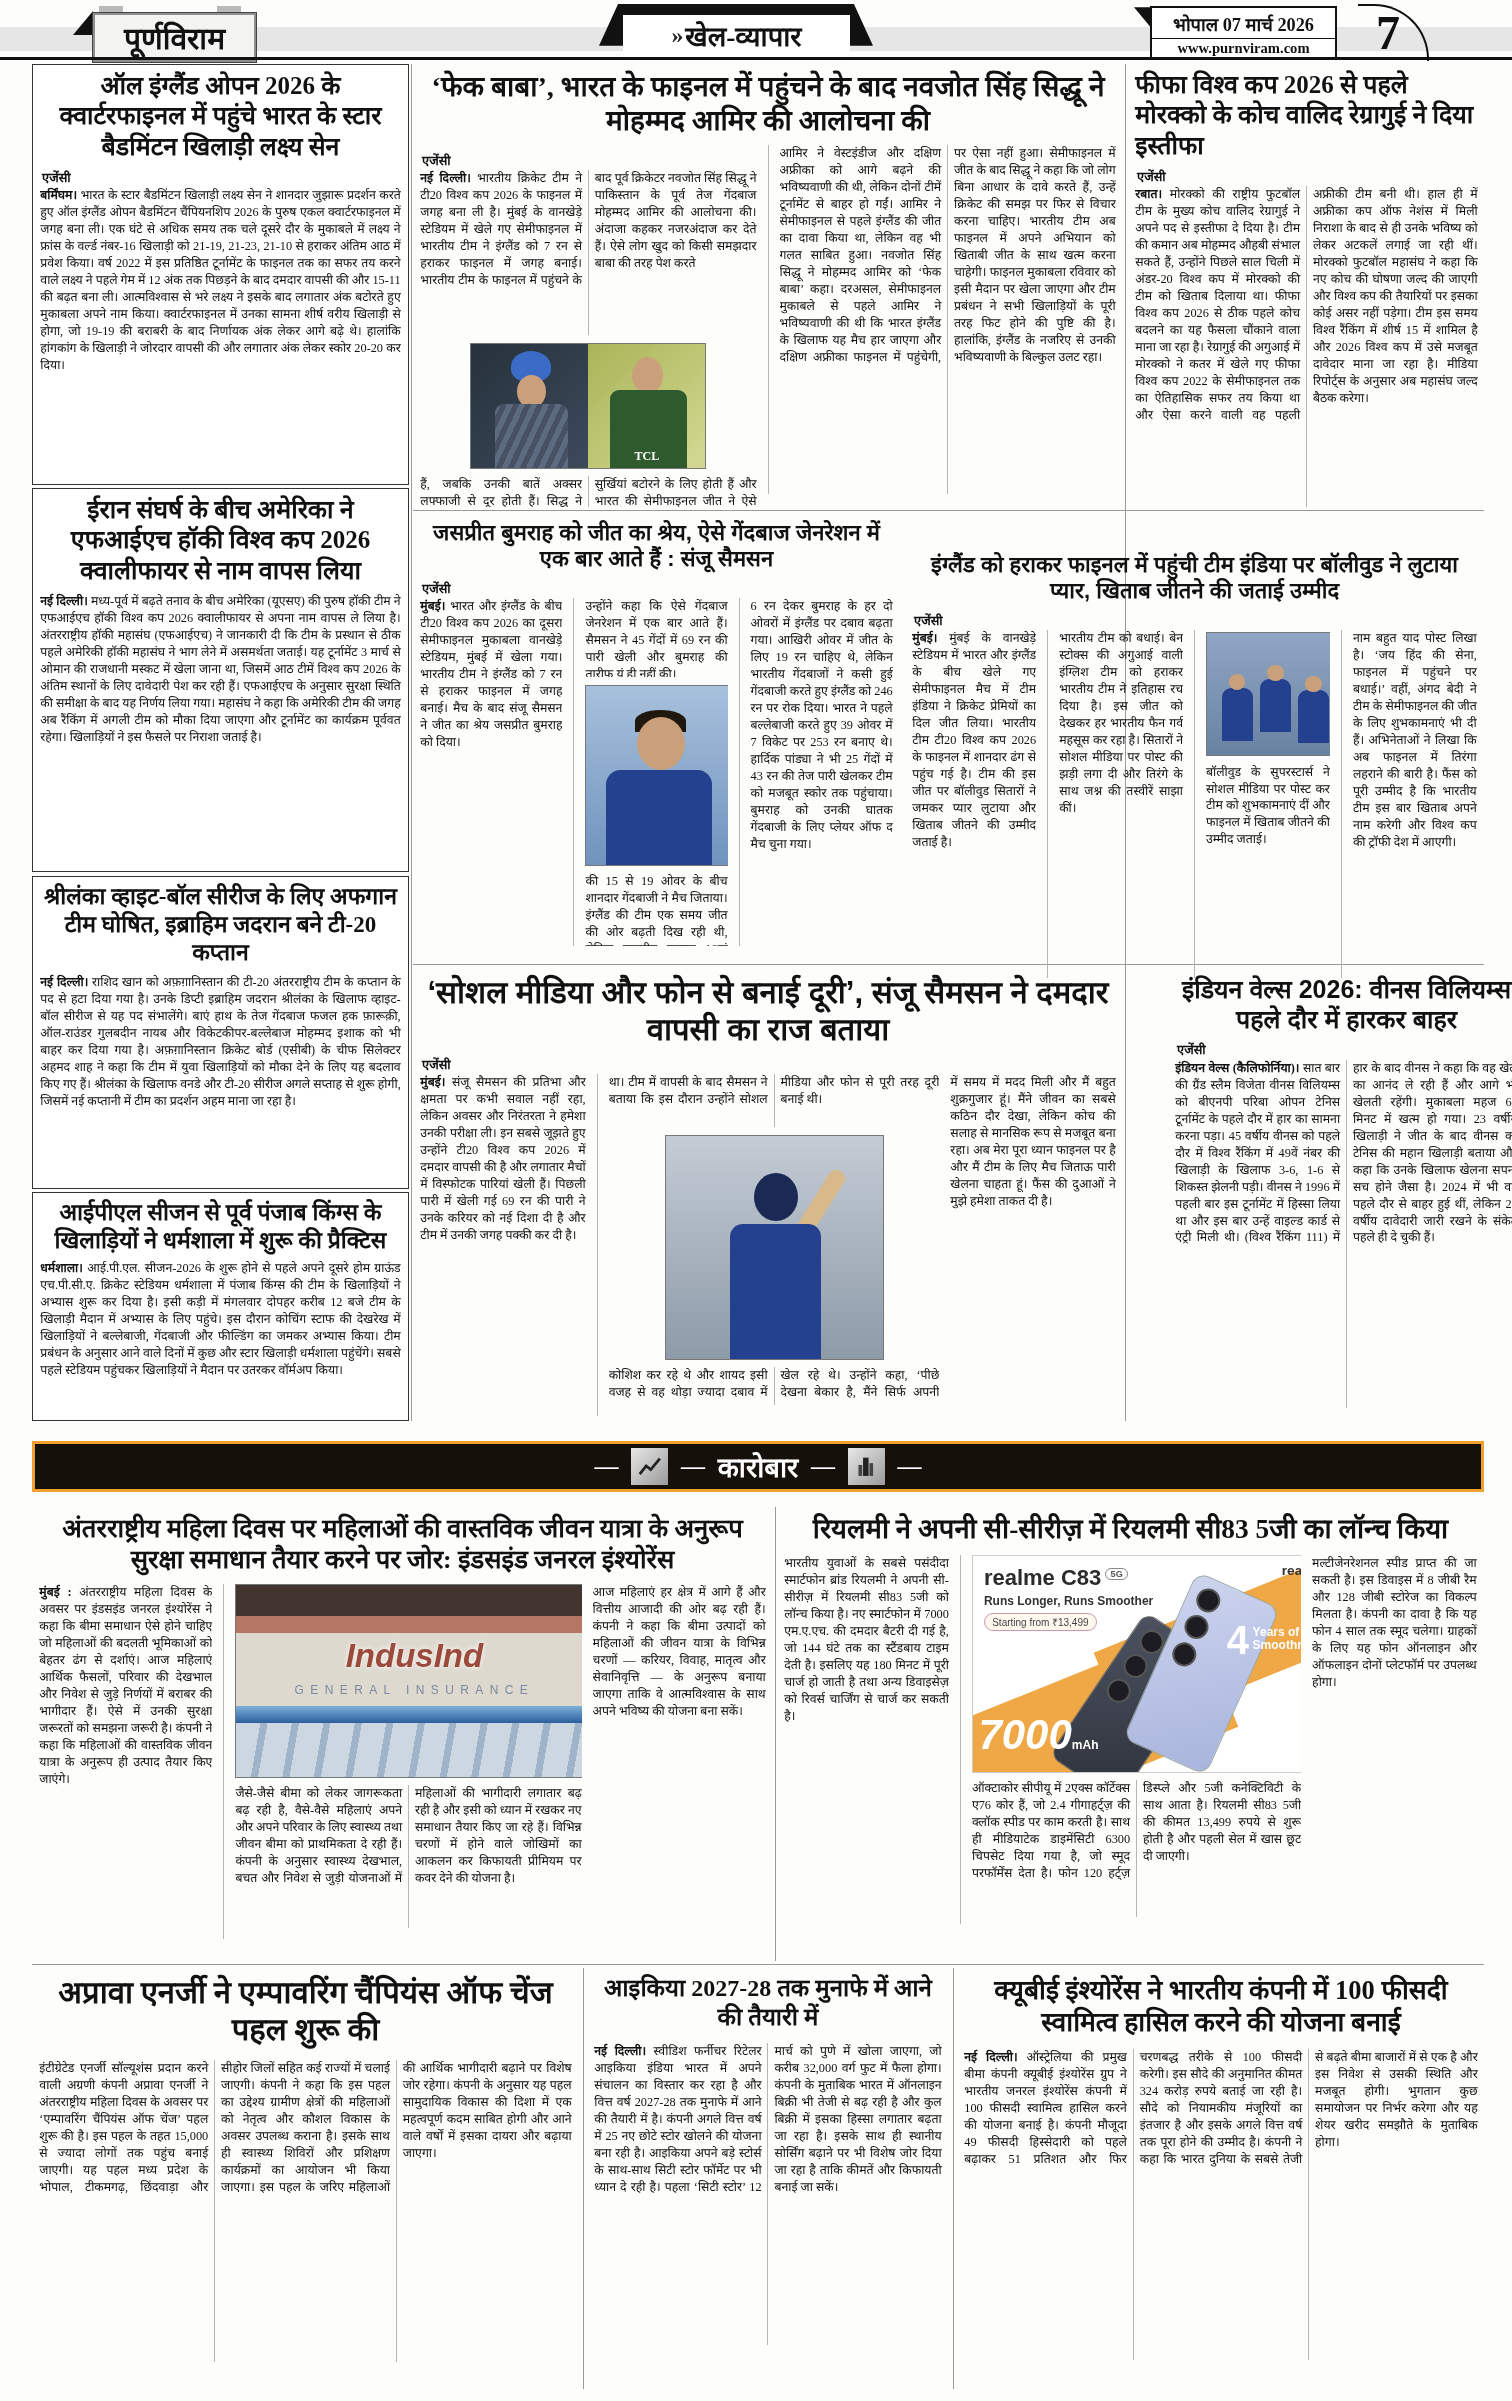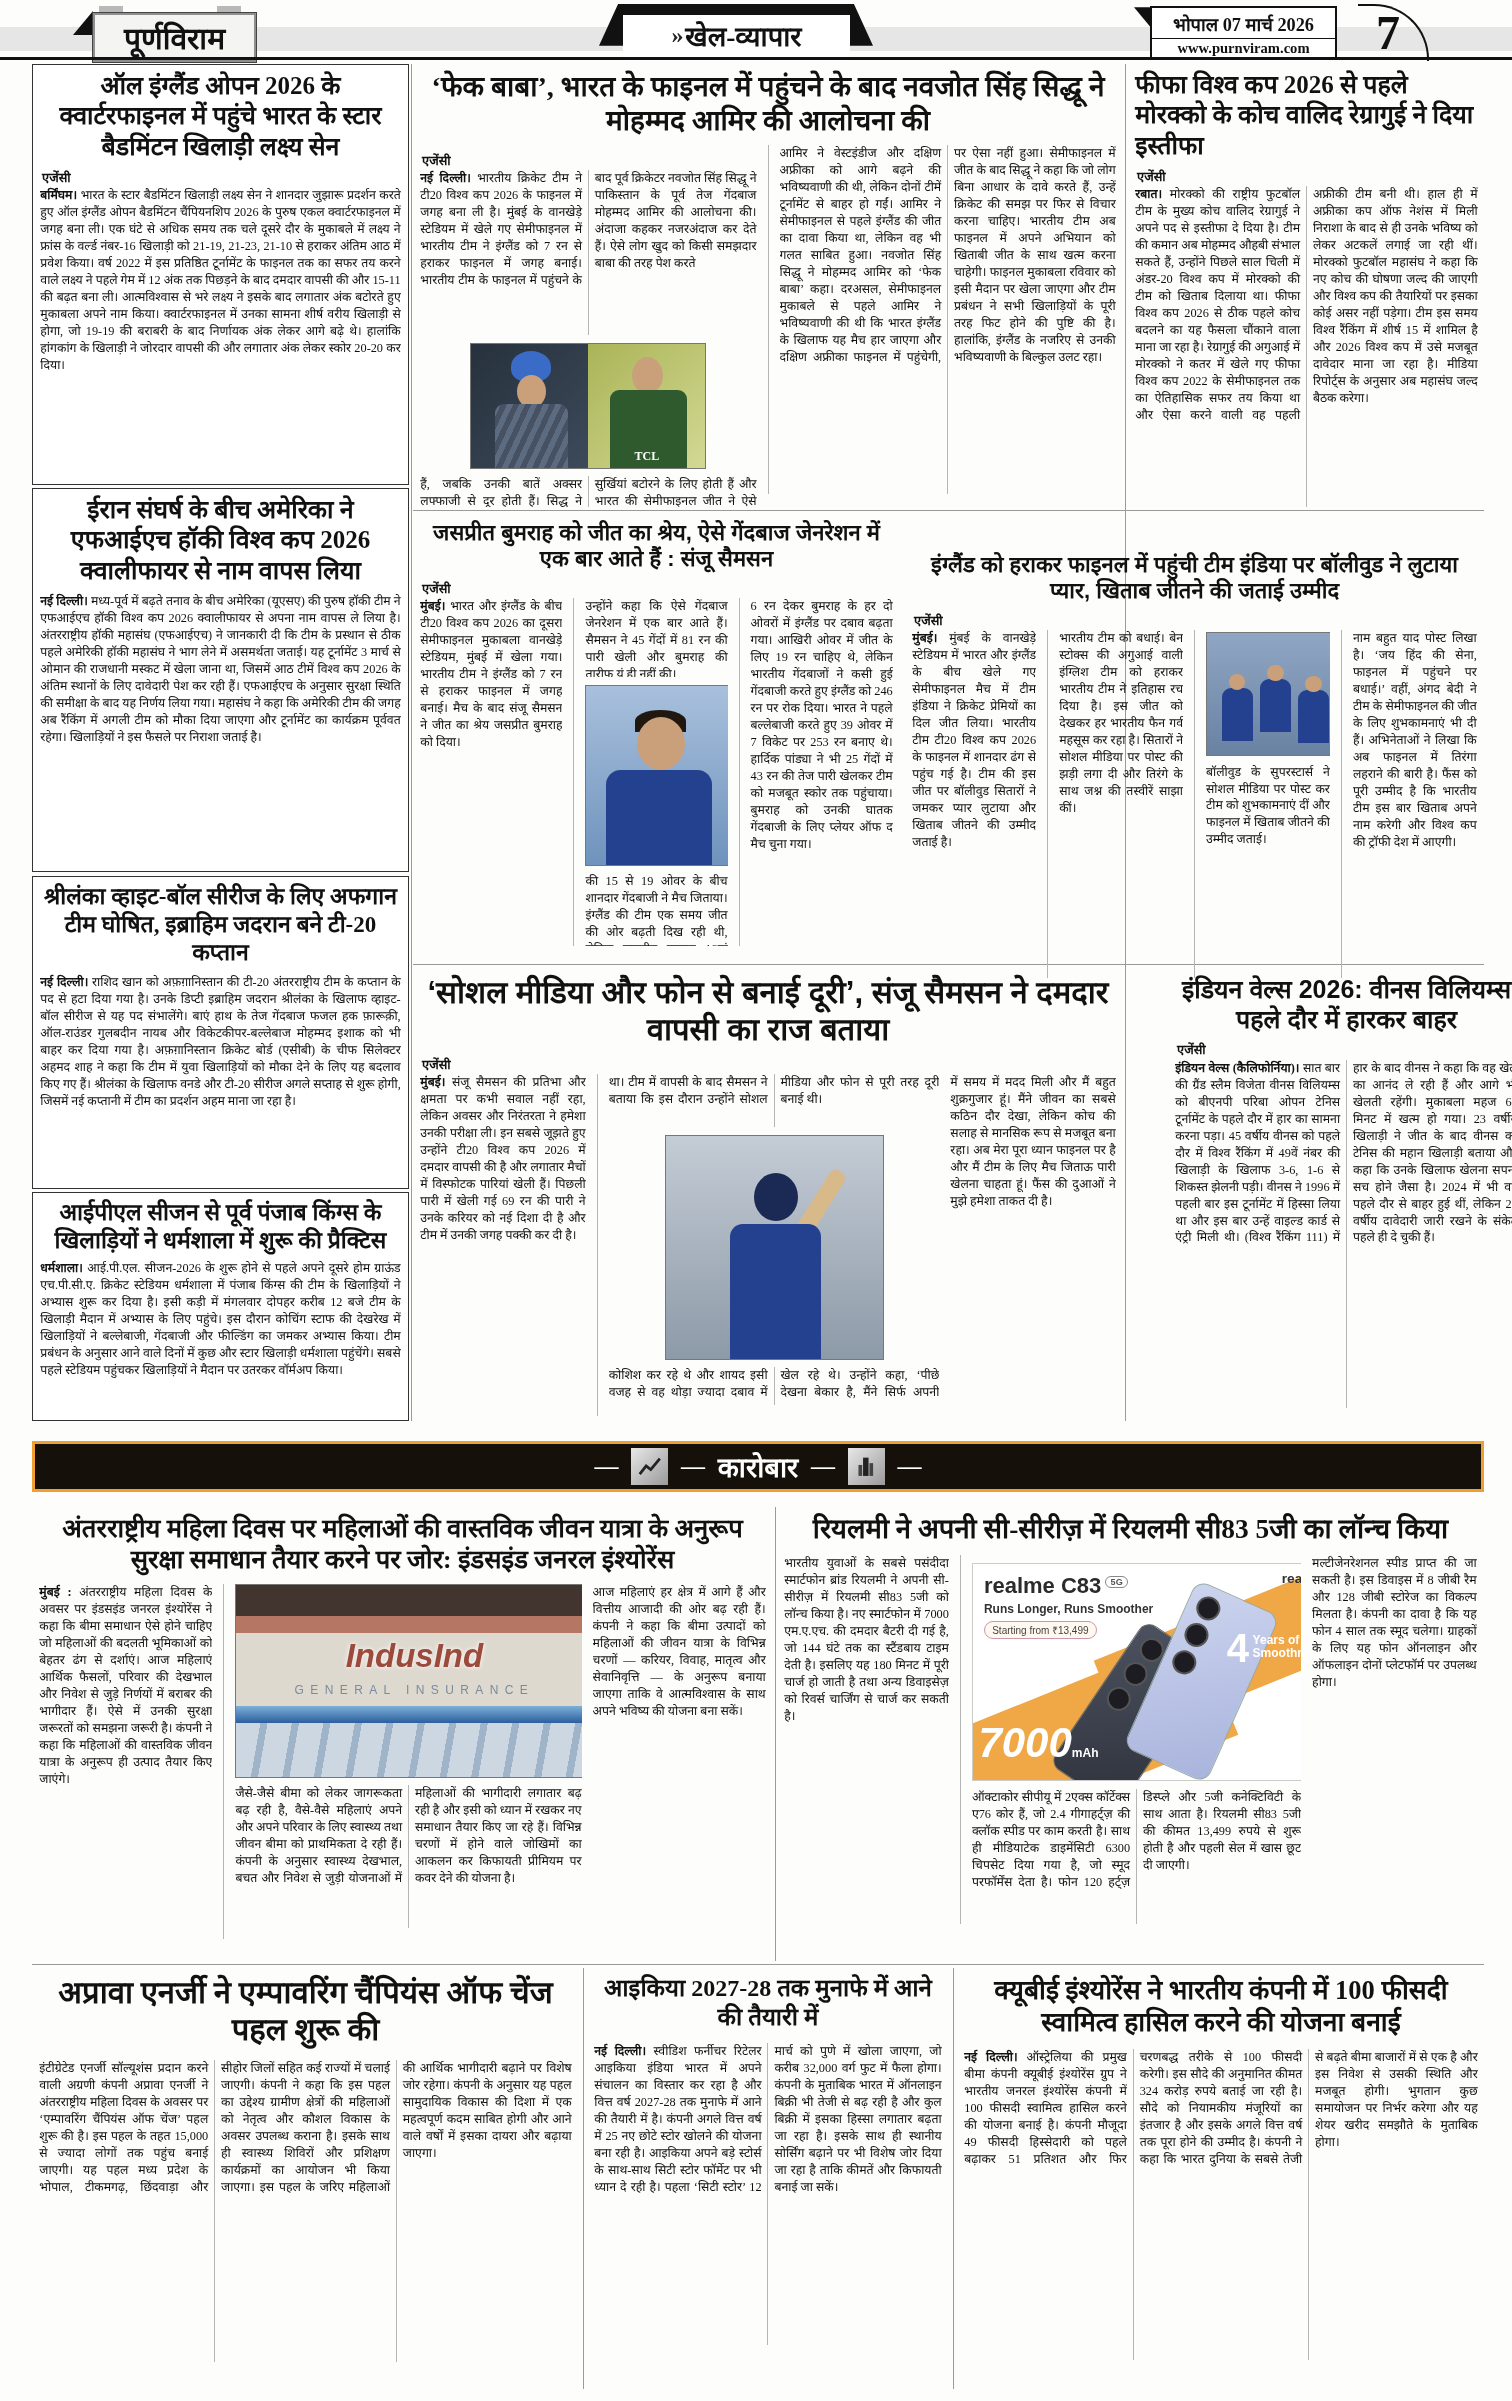--- a/index.html
+++ b/index.html
@@ -185,21 +185,21 @@
   <div class="vrule" style="left:1125px; top:64px; height:1357px;"></div>
   <div class="hrule" style="left:413px; top:510px; width:1071px;"></div>
   <div class="hrule" style="left:413px; top:964px; width:1071px;"></div>
 
   <div class="art" style="left:413px; top:514px; width:487px; height:448px;">
     <div class="hl hl-sans" style="font-size:22px;">जसप्रीत बुमराह को जीत का श्रेय, ऐसे गेंदबाज जेनरेशन में एक बार आते हैं : संजू सैमसन</div>
     <div class="byline">एजेंसी</div>
     <div class="flexrow" style="height:348px;">
       <div class="fcol bodytxt" style="overflow:hidden;"><span class="dl">मुंबई।</span> <span>भारत और इंग्लैंड के बीच टी20 विश्व कप 2026 का दूसरा सेमीफाइनल मुकाबला वानखेड़े स्टेडियम, मुंबई में खेला गया। भारतीय टीम ने इंग्लैंड को 7 रन से हराकर फाइनल में जगह बनाई। मैच के बाद संजू सैमसन ने जीत का श्रेय जसप्रीत बुमराह को दिया।</span></div>
       <div class="fcol" style="overflow:hidden;">
-        <div class="bodytxt" style="height:79px; overflow:hidden;">उन्होंने कहा कि ऐसे गेंदबाज जेनरेशन में एक बार आते हैं। सैमसन ने 45 गेंदों में 81 रन की पारी खेली और बुमराह की तारीफ यूं ही नहीं की।</div>
+        <div class="bodytxt" style="height:79px; overflow:hidden;">उन्होंने कहा कि ऐसे गेंदबाज जेनरेशन में एक बार आते हैं। सैमसन ने 45 गेंदों में 69 रन की पारी खेली और बुमराह की तारीफ यूं ही नहीं की।</div>
         <div class="photo ph-bumrah">
           <div class="hair"></div>
           <div class="head hd"></div>
           <div class="jsy"></div>
         </div>
         <div class="bodytxt" style="overflow:hidden;">की 15 से 19 ओवर के बीच शानदार गेंदबाजी ने मैच जिताया। इंग्लैंड की टीम एक समय जीत की ओर बढ़ती दिख रही थी, लेकिन जसप्रीत बुमराह 18वां ओवर लेकर आए और सिर्फ 3 रन देकर 2 विकेट झटक लिए। 16वां ओवर आते-आते मुकाबला भारत के हाथ से निकलता दिख रहा था, लेकिन बुमराह की सटीक यॉर्कर के आगे इंग्लैंड के बल्लेबाज टिक नहीं सके और लगातार विकेट गिरते चले गए। स्टेडियम में मौजूद दर्शक हर गेंद पर झूमते नजर आए।</div>
       </div>
       <div class="fcol bodytxt" style="overflow:hidden;">6 रन देकर बुमराह के हर दो ओवरों में इंग्लैंड पर दबाव बढ़ता गया। आखिरी ओवर में जीत के लिए 19 रन चाहिए थे, लेकिन भारतीय गेंदबाजों ने कसी हुई गेंदबाजी करते हुए इंग्लैंड को 246 रन पर रोक दिया। भारत ने पहले बल्लेबाजी करते हुए 39 ओवर में 7 विकेट पर 253 रन बनाए थे। हार्दिक पांड्या ने भी 25 गेंदों में 43 रन की तेज पारी खेलकर टीम को मजबूत स्कोर तक पहुंचाया। बुमराह को उनकी घातक गेंदबाजी के लिए प्लेयर ऑफ द मैच चुना गया।</div>
     </div>
   </div>
@@ -286,21 +286,21 @@
     </div>
   </div>
 
   <div class="vrule" style="left:775px; top:1507px; height:454px;"></div>
 
   <div class="art" style="left:777px; top:1507px; width:707px; height:454px;">
     <div class="hl hl-serif" style="font-size:27.4px;">रियलमी ने अपनी सी-सीरीज़ में रियलमी सी83 5जी का लॉन्च किया</div>
     <div class="flexrow" style="margin-top:9.1px; height:369px;">
       <div class="fcol bodytxt" style="overflow:hidden;">भारतीय युवाओं के सबसे पसंदीदा स्मार्टफोन ब्रांड रियलमी ने अपनी सी-सीरीज़ में रियलमी सी83 5जी को लॉन्च किया है। नए स्मार्टफोन में 7000 एम.ए.एच. की दमदार बैटरी दी गई है, जो 144 घंटे तक का स्टैंडबाय टाइम देती है। इसलिए यह 180 मिनट में पूरी चार्ज हो जाती है तथा अन्य डिवाइसेज़ को रिवर्स चार्जिंग से चार्ज कर सकती है।</div>
       <div style="flex:2; border-left:0.9px solid #b5b5b5; padding-left:11px; overflow:hidden;">
-        <div class="ad" style="margin:8px auto;">
+        <div class="ad" style="margin:0 auto;">
           <div class="band1"></div>
             <div class="band2"></div>
           <div class="ph1">
               <div class="cam"></div>
               <div class="cam c2"></div>
               <div class="cam c3"></div>
             </div>
           <div class="ph2">
               <div class="cam"></div>
               <div class="cam c2"></div>

